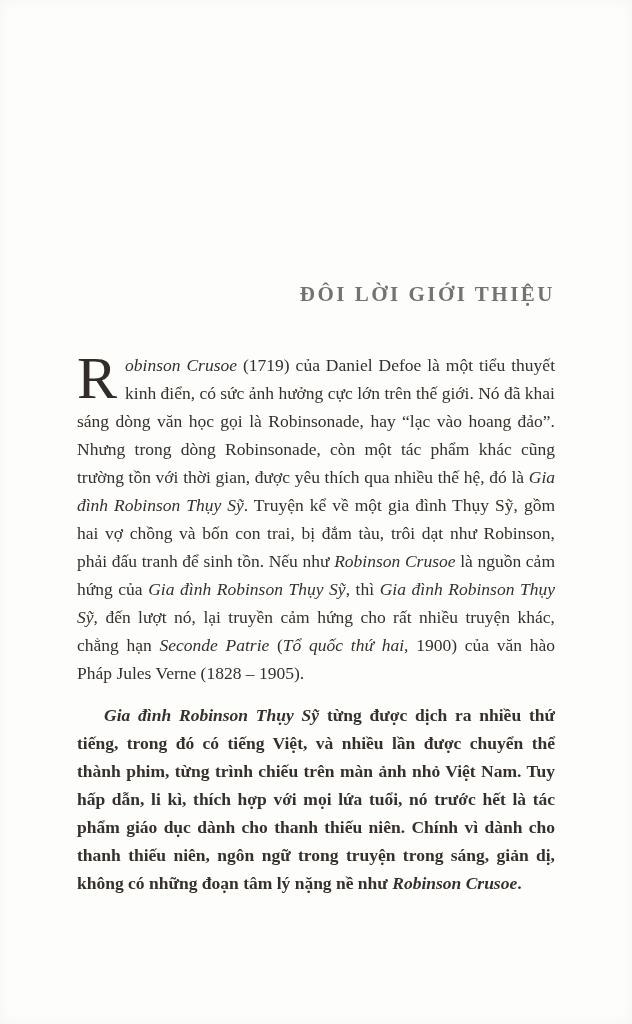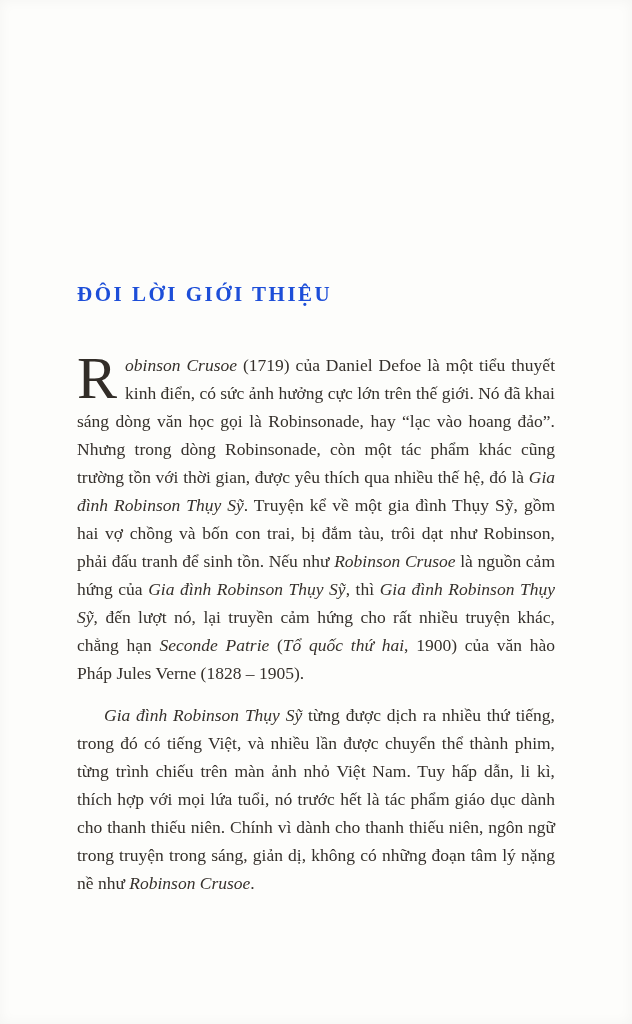--- a/index.html
+++ b/index.html
@@ -16,42 +16,43 @@
     background: #fdfdfb;
     box-sizing: border-box;
     padding: 0 77px;
     overflow: hidden;
     color: #35302b;
     box-shadow: inset 0 0 14px rgba(0,0,0,0.04);
   }
   .title {
     margin: 0;
     padding-top: 282px;
-    text-align: left;
+    text-align: right;
     font-size: 21px;
     font-weight: 600;
     letter-spacing: 2.5px;
-    color: #1d4ed8;
+    color: #737373;
   }
   .body-text {
     margin-top: 44px;
   }
   .para {
     margin: 0;
     font-size: 17.5px;
     line-height: 28px;
     text-align: justify;
     text-justify: inter-word;
     color: #35302b;
   }
   .para + .para {
     margin-top: 14px;
   }
   .para.indented {
     text-indent: 27px;
+    font-weight: bold;
   }
   .dropcap {
     float: left;
     font-size: 60px;
     line-height: 48px;
     padding: 3px 8px 0 0;
     font-weight: 400;
     color: #322d28;
   }
   .italic {

